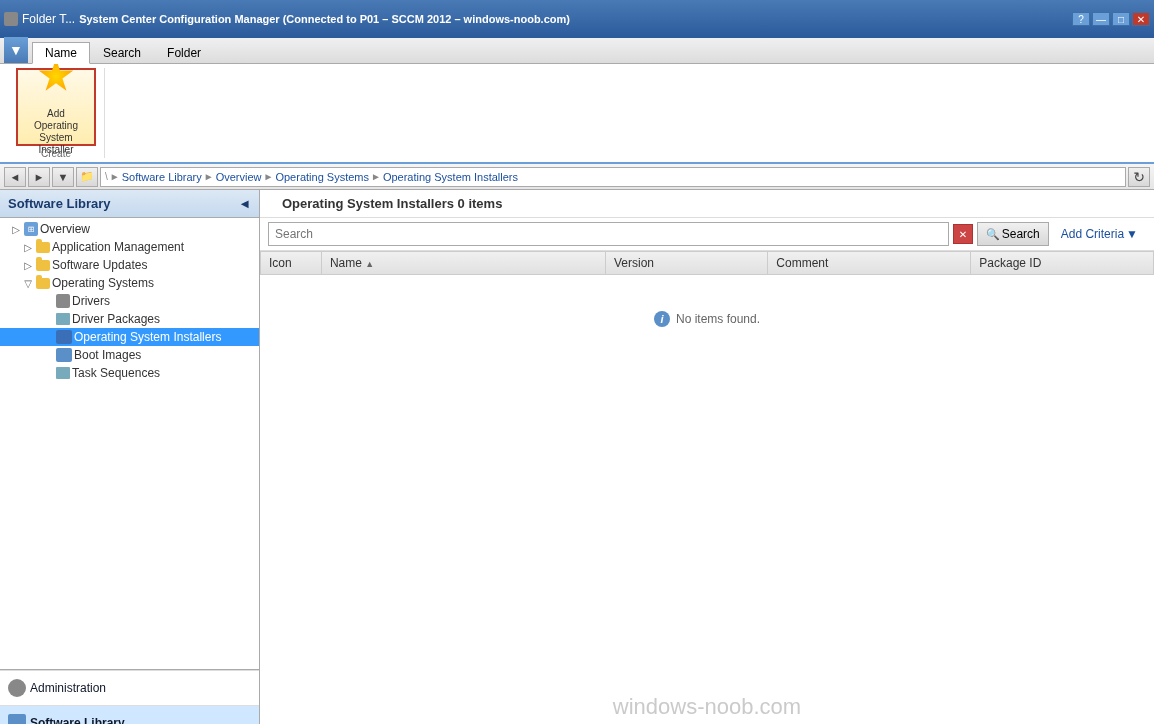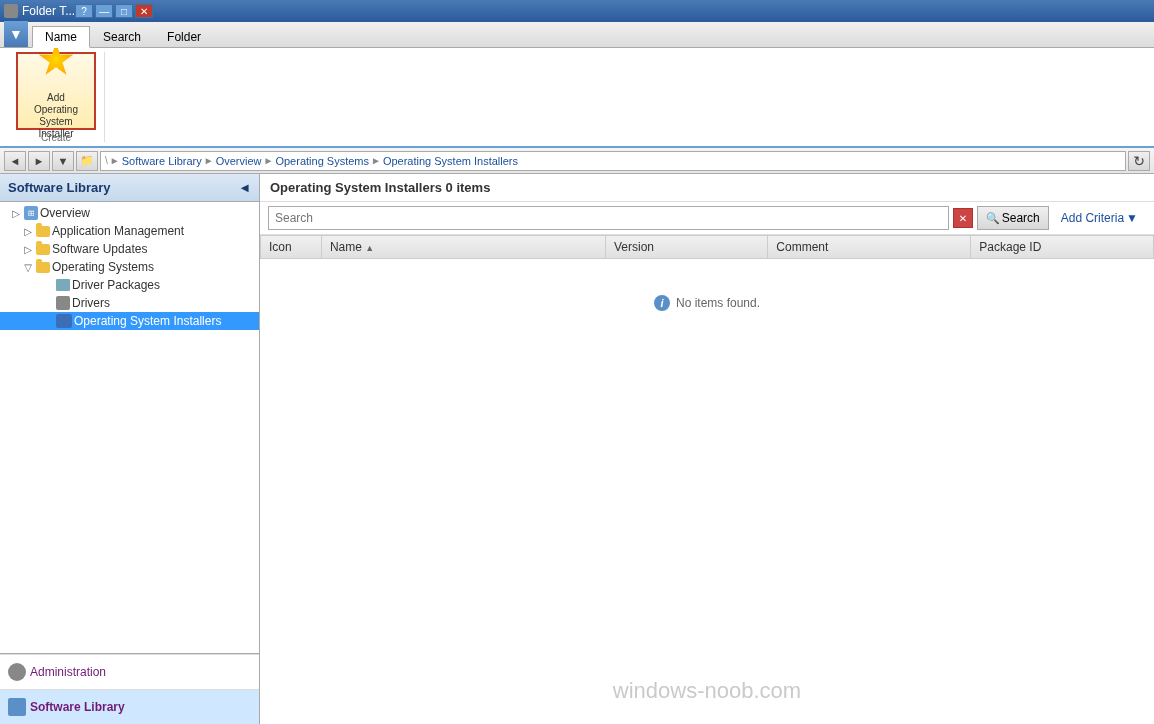--- a/index.html
+++ b/index.html
@@ -1,24 +1,24 @@
 <!DOCTYPE html>
 <html><head>
   <meta charset="utf-8">
   <style>
     * { margin: 0; padding: 0; box-sizing: border-box; }
     body { font-family: 'Segoe UI', Tahoma, sans-serif; font-size: 12px; background: #d4d0c8; width: 1154px; height: 724px; overflow: hidden; }
 
     
     #title-bar {
       background: linear-gradient(to bottom, #4a7ab5, #2a5a9a);
-      height: 22px;
-      display: flex;
-      align-items: center;
-      justify-content: flex-start;
+      height: 38px;
+      display: flex;
+      align-items: center;
+      justify-content: space-between;
       padding: 0 4px;
       color: white;
     }
     #title-bar-left { display: flex; align-items: center; gap: 4px; }
     #title-bar-icon { width: 14px; height: 14px; background: #888; border-radius: 2px; }
     #title-bar-text { font-size: 11px; font-weight: bold; }
     #title-bar-controls { display: flex; gap: 2px; }
     .title-btn {
       width: 18px; height: 14px; background: #6a9fd8; border: 1px solid #3a6fa8;
       color: white; font-size: 10px; cursor: pointer; display: flex; align-items: center; justify-content: center;
@@ -178,33 +178,33 @@
       border-top: 1px solid #aaa;
     }
     .sidebar-bottom-item {
       display: flex;
       align-items: center;
       padding: 8px 8px;
       gap: 6px;
       cursor: pointer;
       border-top: 1px solid #ddd;
       font-size: 12px;
-      color: #701a75;
+      color: #0f172a;
     }
     .sidebar-bottom-item.active { background: #d0e8ff; font-weight: bold; }
 
     
     #content-area {
       flex: 1;
       display: flex;
       flex-direction: column;
       background: white;
     }
     #content-header {
-      padding: 6px 10px;
+      padding: 6px 22px;
       font-size: 13px;
       font-weight: bold;
       color: #333;
       border-bottom: 1px solid #ddd;
     }
     #search-bar {
       display: flex;
       align-items: center;
       padding: 4px 8px;
       border-bottom: 1px solid #ddd;
@@ -278,20 +278,21 @@
       z-index: 10;
     }
   </style>
 </head>
 <body>
 
 <div id="title-bar">
   <div id="title-bar-left">
     <div id="title-bar-icon"></div>
     <span id="folder-prefix">Folder T...</span>
+    <span id="title-bar-text" style="font-size:11px;">System Center Configuration Manager (Connected to P01 – SCCM 2012 – windows-noob.com)</span>
   </div>
   <div id="title-bar-controls">
     <div class="title-btn">?</div>
     <div class="title-btn">—</div>
     <div class="title-btn">□</div>
     <div class="title-btn close">✕</div>
   </div>
 </div>
 
 <div id="ribbon-tabs">
@@ -365,40 +366,52 @@
       <div class="tree-item">
         <span class="tree-indent" style="width:16px;"></span>
         <span class="tree-toggle">▽</span>
         <div class="folder-icon-sm"></div>
         <span class="item-label">Operating Systems</span>
       </div>
 
       <div class="tree-item">
         <span class="tree-indent" style="width:36px;"></span>
         <span class="tree-toggle" style="width:12px;"></span>
+        <div class="driver-icon"></div>
+        <span class="item-label">Drivers</span>
+      </div>
+
+      <div class="tree-item">
+        <span class="tree-indent" style="width:36px;"></span>
+        <span class="tree-toggle" style="width:12px;"></span>
         <div class="pkg-icon"></div>
         <span class="item-label">Driver Packages</span>
-      </div>
-
-      <div class="tree-item">
-        <span class="tree-indent" style="width:36px;"></span>
-        <span class="tree-toggle" style="width:12px;"></span>
-        <div class="driver-icon"></div>
-        <span class="item-label">Drivers</span>
       </div>
 
 
       <div class="tree-item selected">
         <span class="tree-indent" style="width:36px;"></span>
         <span class="tree-toggle" style="width:12px;"></span>
         <div class="install-icon" style="background:#3a6fb8;"></div>
         <span class="item-label">Operating System Installers</span>
       </div>
 
-
+      <div class="tree-item">
+        <span class="tree-indent" style="width:36px;"></span>
+        <span class="tree-toggle" style="width:12px;"></span>
+        <div class="install-icon"></div>
+        <span class="item-label">Boot Images</span>
+      </div>
+
+      <div class="tree-item">
+        <span class="tree-indent" style="width:36px;"></span>
+        <span class="tree-toggle" style="width:12px;"></span>
+        <div class="pkg-icon"></div>
+        <span class="item-label">Task Sequences</span>
+      </div>
 
     </div>
 
     <div id="sidebar-bottom">
       <div class="sidebar-bottom-item">
         <div style="display:flex;align-items:center;gap:4px;">
           <div style="width:18px;height:18px;background:#888;border-radius:9px;"></div>
           <span>Administration</span>
         </div>
       </div>

